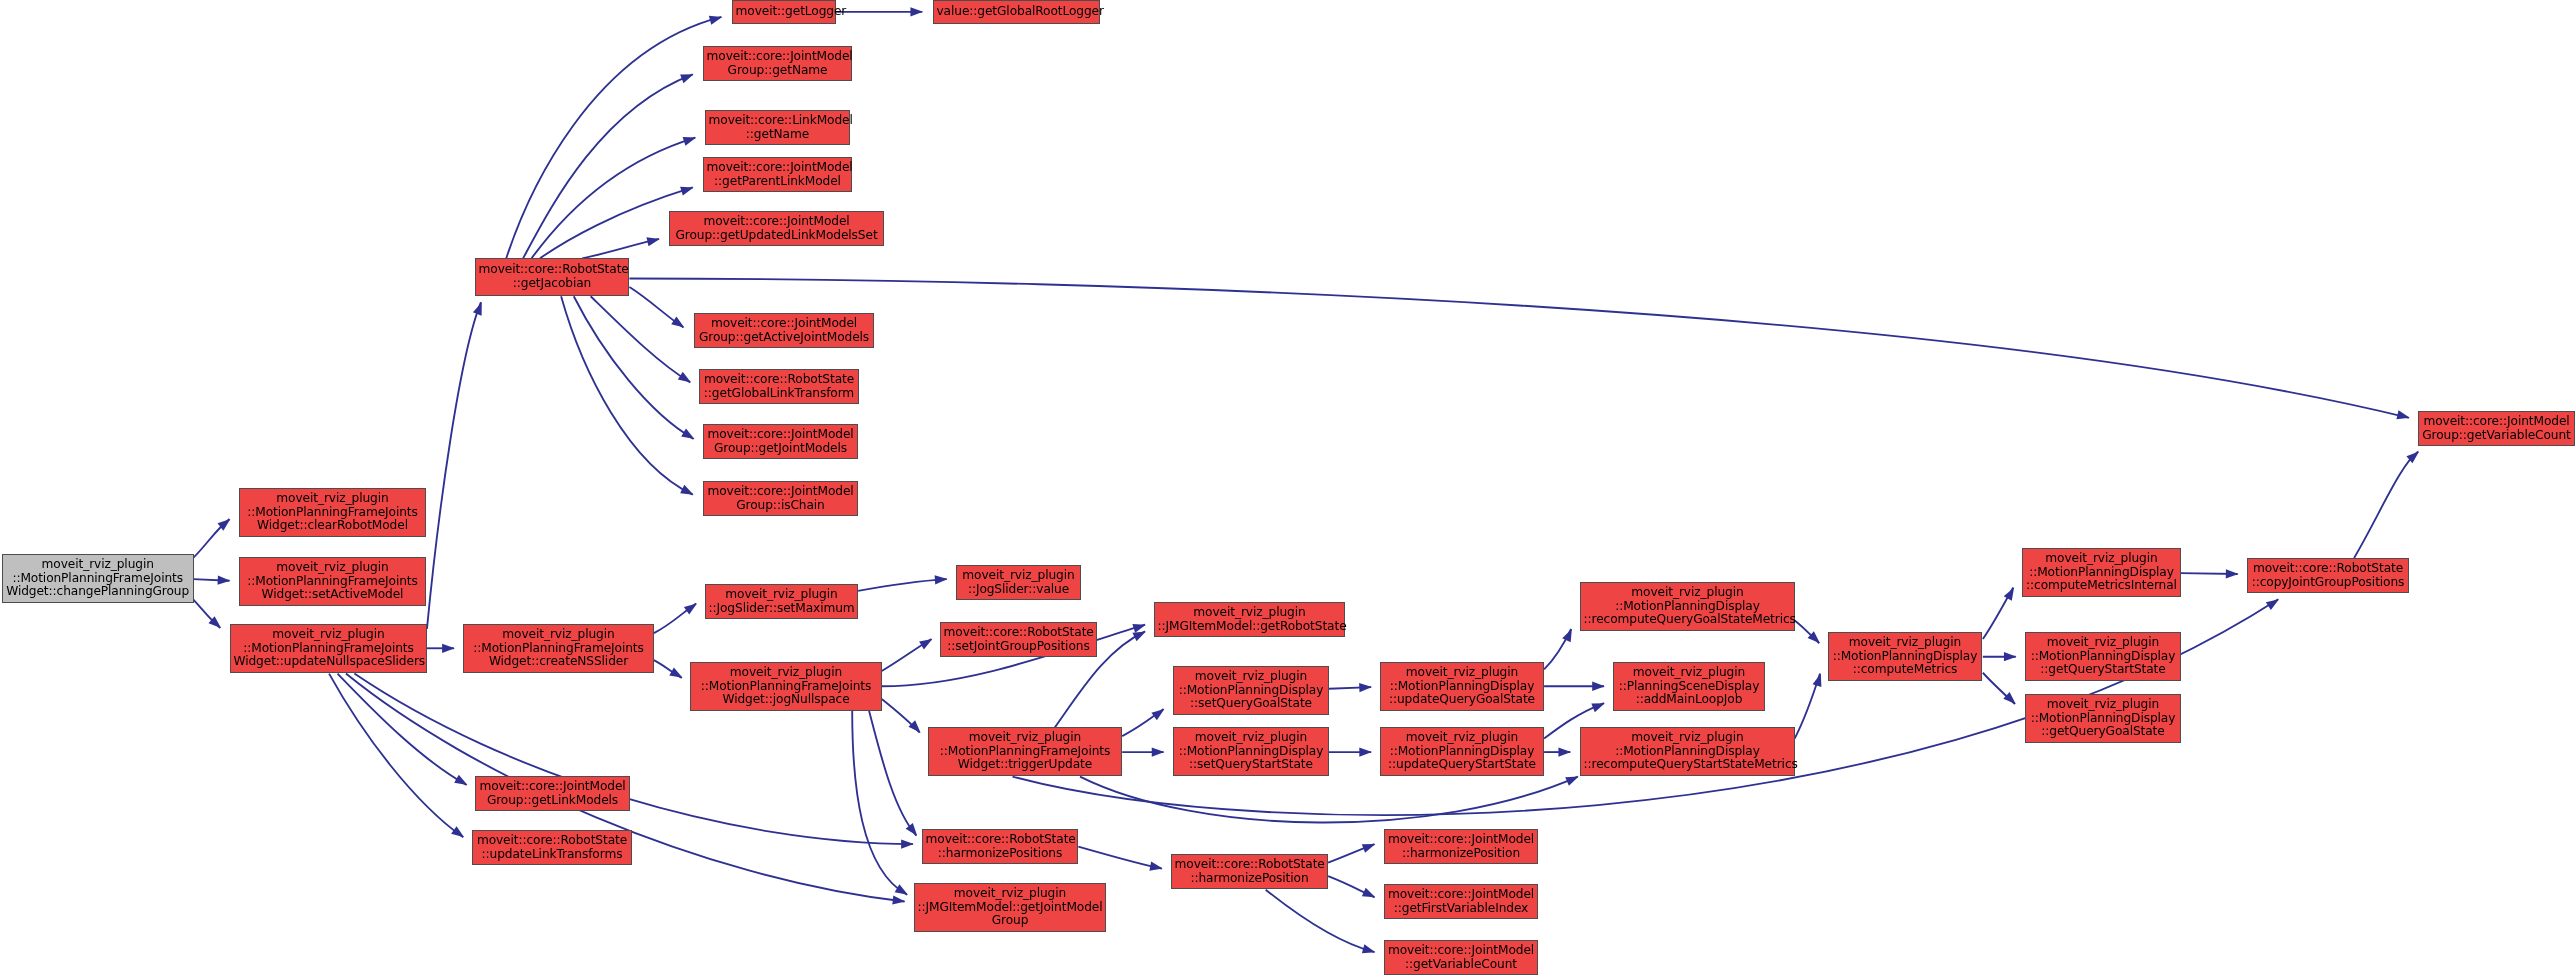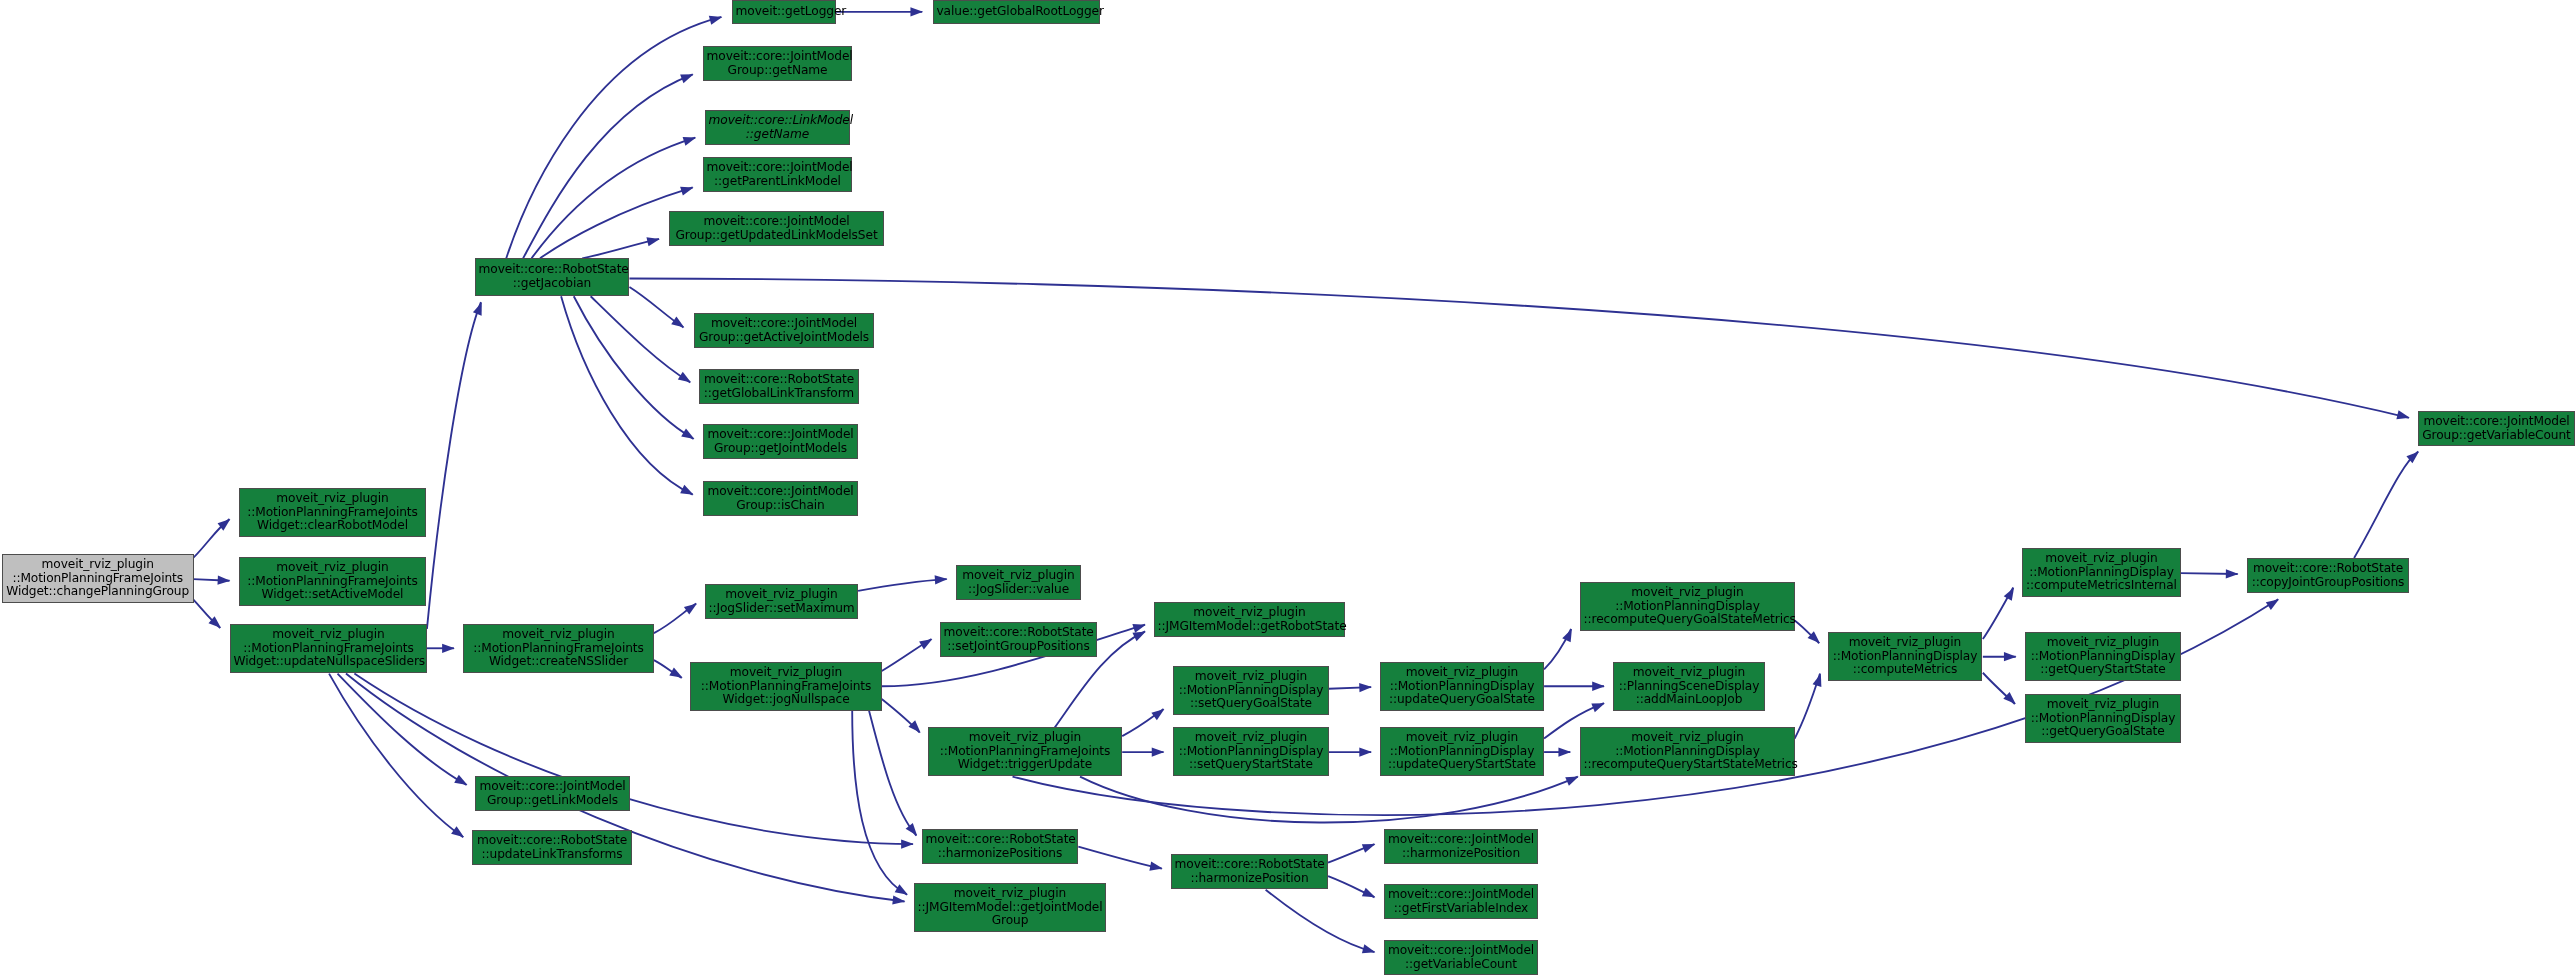--- a/index.html
+++ b/index.html
@@ -30,21 +30,21 @@
     stroke-width: 2.2px;
   }
   .arrowhead {
     fill: #2e3192;
     stroke: none;
   }
   .node-box {
     position: absolute;
     box-sizing: border-box;
     border: 1.4px solid #4d4d4d;
-    background: #15803d;
+    background: #ef4444;
     display: flex;
     align-items: center;
     justify-content: center;
     text-align: center;
     line-height: 1.12;
     color: #000000;
     font-size: 12.2px;
     letter-spacing: -0.1px;
     white-space: pre-line;
     padding: 0.8px 2.5px;
@@ -162,21 +162,21 @@
       <path class="edge" d="M 1574,1038 C 1600,1048 1615,1057 1629,1063"></path>
       <polygon class="arrowhead" points="0,0 -15,-5.5 -15,5.5" transform="translate(1630,1063) rotate(24.205846025970033)"></polygon>
       <path class="edge" d="M 1500,1054 C 1545,1090 1590,1118 1629,1128"></path>
       <polygon class="arrowhead" points="0,0 -15,-5.5 -15,5.5" transform="translate(1630,1128) rotate(15.476373937083688)"></polygon>
     </svg>
   <div id="node-layer">
       <div class="node-box" style="left: 732px; top: 0px; width: 104px; height: 23.6px;"><span class="node-label">moveit::getLogger</span></div>
       <div class="node-box" style="left: 933px; top: 0px; width: 167px; height: 23.6px;"><span class="node-label">value::getGlobalRootLogger</span></div>
       <div class="node-box" style="left: 703px; top: 46px; width: 149px; height: 35px;"><span class="node-label">moveit::core::JointModel
 Group::getName</span></div>
-      <div class="node-box" style="left: 705px; top: 110px; width: 145px; height: 35px; font-style: italic;"><span class="node-label">moveit::core::LinkModel
+      <div class="node-box" style="left: 705px; top: 110px; width: 145px; height: 35px;"><span class="node-label">moveit::core::LinkModel
 ::getName</span></div>
       <div class="node-box" style="left: 703px; top: 157px; width: 149px; height: 35px;"><span class="node-label">moveit::core::JointModel
 ::getParentLinkModel</span></div>
       <div class="node-box" style="left: 669px; top: 211px; width: 215px; height: 35px;"><span class="node-label">moveit::core::JointModel
 Group::getUpdatedLinkModelsSet</span></div>
       <div class="node-box" style="left: 475px; top: 258px; width: 154px; height: 38px;"><span class="node-label">moveit::core::RobotState
 ::getJacobian</span></div>
       <div class="node-box" style="left: 694px; top: 313px; width: 180px; height: 35px;"><span class="node-label">moveit::core::JointModel
 Group::getActiveJointModels</span></div>
       <div class="node-box" style="left: 699px; top: 369px; width: 160px; height: 35px;"><span class="node-label">moveit::core::RobotState

